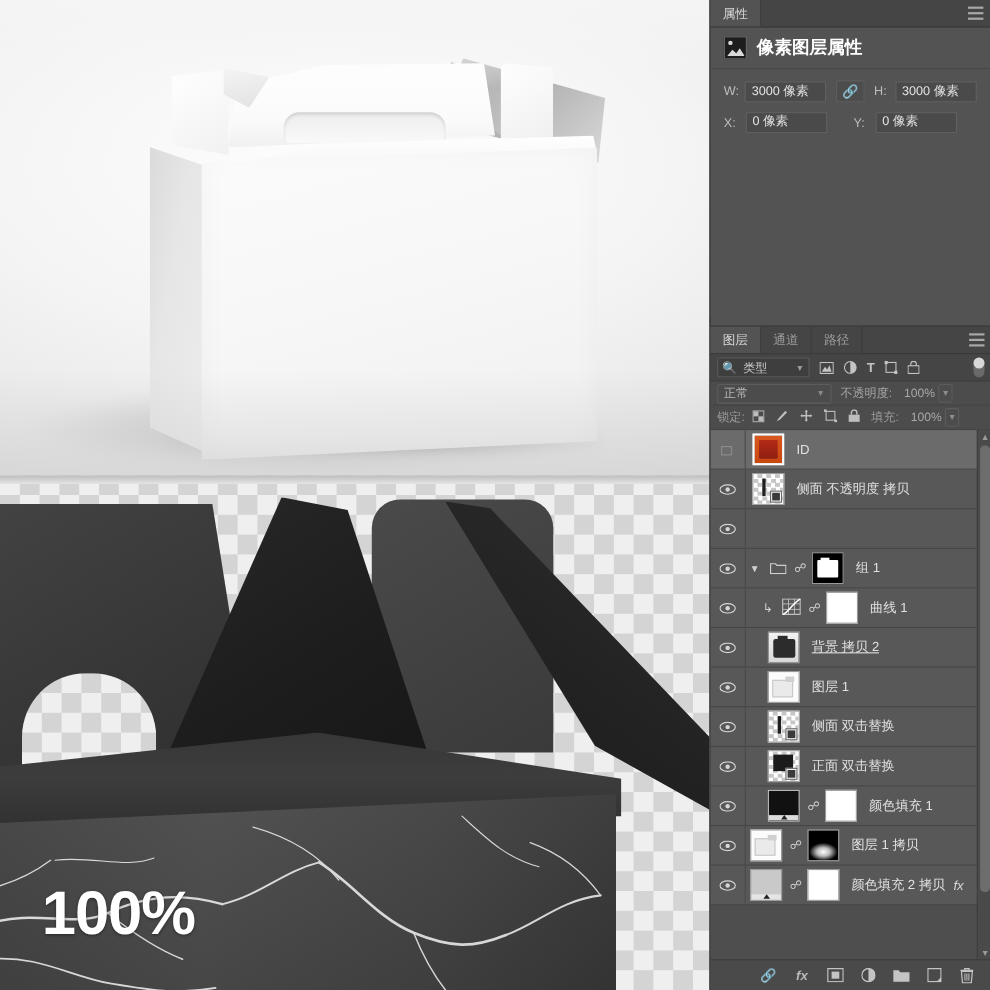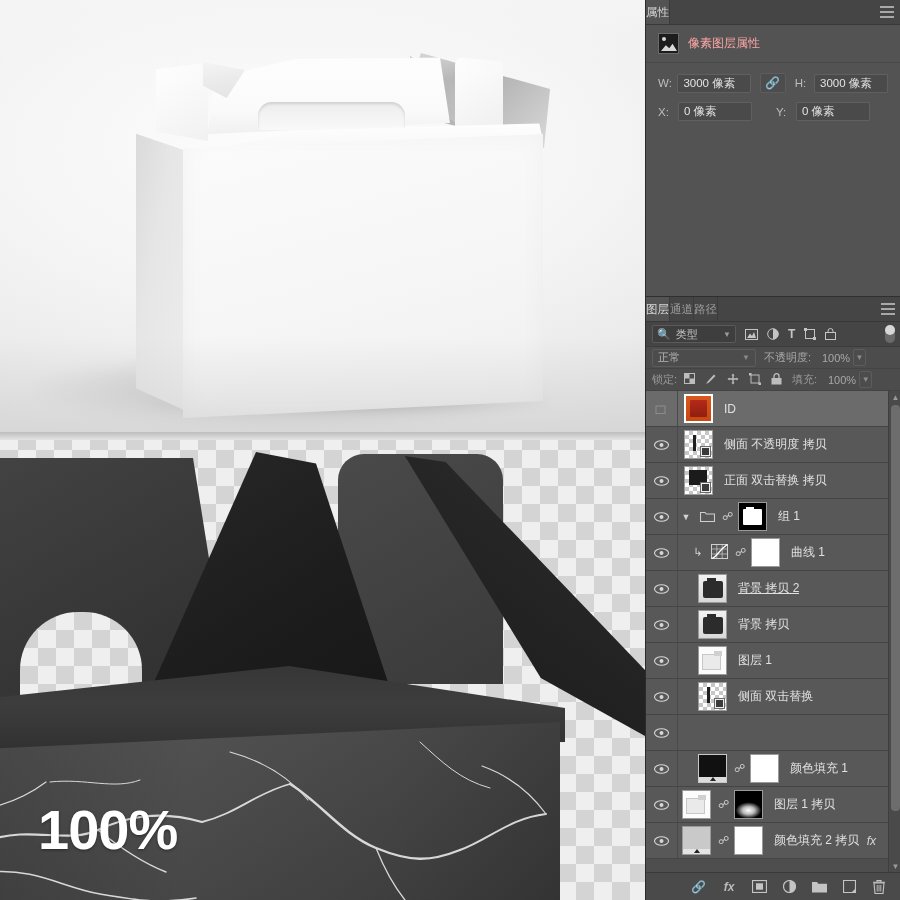--- a/index.html
+++ b/index.html
@@ -180,21 +180,21 @@
     border-left:1px solid #2b2b2b;
     color:#d0d0d0;
     font-size:11.5px;
   }
   .panel-tabbar {
     position:relative; height:25px; background:#454545;
     border-bottom:1px solid #383838;
     display:flex; align-items:stretch;
   }
   .panel-tab {
-    padding:0 0; display:flex; align-items:center;
+    padding:0 11px; display:flex; align-items:center;
     font-size:11.5px; color:#9e9e9e; background:#454545;
     border-right:1px solid #3b3b3b;
   }
   .panel-tab.active { background:#535353; color:#d7d7d7; }
   .panel-menu-btn {
     position:absolute; right:6px; top:6px; width:14px; height:12px;
     display:flex; flex-direction:column; justify-content:space-between;
     cursor:pointer;
   }
   .panel-menu-btn i { display:block; height:2px; background:#a8a8a8; }
@@ -211,21 +211,21 @@
   }
   .prop-thumb .mtn {
     position:absolute; left:2px; bottom:2px; width:16px; height:9px;
     background:#d8d8d8;
     clip-path: polygon(0% 100%, 30% 35%, 52% 70%, 72% 20%, 100% 100%);
   }
   .prop-thumb .sun {
     position:absolute; left:3px; top:3px; width:4px; height:4px;
     border-radius:50%; background:#d8d8d8;
   }
-  .prop-title { font-size:12px; color:#fca5a5; }
+  .prop-title { font-size:16px; color:#ffffff;font-weight:bold; }
 
   .prop-fields { padding:10px 12px 6px 12px; }
   .prop-row { display:flex; align-items:center; margin-bottom:9px; }
   .fld-label { width:20px; font-size:11.5px; color:#bdbdbd; }
   .fld-box {
     background:#4a4a4a; border:1px solid #606060; border-radius:1px;
     height:19px; line-height:17px; padding:0 5px; font-size:11.5px;
     color:#e2e2e2; min-width:74px;
   }
   .link-btn {
@@ -595,29 +595,20 @@
 
         <div class="layer-row">
           <div class="eye-cell">
             <span class="eye">
               <svg width="15" height="10" viewBox="0 0 15 10">
                   <ellipse cx="7.5" cy="5" rx="7" ry="4.3" fill="none" stroke="#d6d6d6" stroke-width="1.1"></ellipse>
                   <circle cx="7.5" cy="5" r="2" fill="#d6d6d6"></circle>
                 </svg>
             </span>
           </div>
-          <div class="row-body">
-            <div class="thumb">
-              <div class="checker"></div>
-              <div style="position:absolute;left:4px;top:3px;width:18px;height:15px;background:#1b1b1b;"></div>
-              <div style="position:absolute;right:1px;bottom:1px;width:11px;height:11px;background:#f0f0f0;border:1px solid #6a6a6a;"></div>
-              <div style="position:absolute;right:3px;bottom:3px;width:7px;height:7px;background:#3a3a3a;"></div>
-            </div>
-            <span class="layer-name">正面 双击替换 拷贝</span>
-          </div>
         </div>
 
         <div class="layer-row">
           <div class="eye-cell">
             <span class="eye">
               <svg width="15" height="10" viewBox="0 0 15 10">
                   <ellipse cx="7.5" cy="5" rx="7" ry="4.3" fill="none" stroke="#d6d6d6" stroke-width="1.1"></ellipse>
                   <circle cx="7.5" cy="5" r="2" fill="#d6d6d6"></circle>
                 </svg>
             </span>
@@ -673,37 +664,20 @@
           </div>
           <div class="row-body" style="padding-left:20px;">
             <div class="thumb" style="background:linear-gradient(180deg,#f2f2f2,#d8d8d8);">
               <div style="position:absolute;left:4px;top:6px;width:20px;height:17px;background:#2c2c2c;border-radius:2px;"></div>
               <div style="position:absolute;left:8px;top:3px;width:9px;height:5px;background:#2c2c2c;"></div>
             </div>
             <span class="layer-name under">背景 拷贝 2</span>
           </div>
         </div>
 
-        <div class="layer-row">
-          <div class="eye-cell">
-            <span class="eye">
-              <svg width="15" height="10" viewBox="0 0 15 10">
-                  <ellipse cx="7.5" cy="5" rx="7" ry="4.3" fill="none" stroke="#d6d6d6" stroke-width="1.1"></ellipse>
-                  <circle cx="7.5" cy="5" r="2" fill="#d6d6d6"></circle>
-                </svg>
-            </span>
-          </div>
-          <div class="row-body" style="padding-left:20px;">
-            <div class="thumb" style="background:linear-gradient(180deg,#f2f2f2,#d8d8d8);">
-              <div style="position:absolute;left:4px;top:6px;width:20px;height:17px;background:#2c2c2c;border-radius:2px;"></div>
-              <div style="position:absolute;left:8px;top:3px;width:9px;height:5px;background:#2c2c2c;"></div>
-            </div>
-            <span class="layer-name">背景 拷贝</span>
-          </div>
-        </div>
 
         <div class="layer-row">
           <div class="eye-cell">
             <span class="eye">
               <svg width="15" height="10" viewBox="0 0 15 10">
                   <ellipse cx="7.5" cy="5" rx="7" ry="4.3" fill="none" stroke="#d6d6d6" stroke-width="1.1"></ellipse>
                   <circle cx="7.5" cy="5" r="2" fill="#d6d6d6"></circle>
                 </svg>
             </span>
           </div>
@@ -737,20 +711,29 @@
         </div>
 
         <div class="layer-row">
           <div class="eye-cell">
             <span class="eye">
               <svg width="15" height="10" viewBox="0 0 15 10">
                   <ellipse cx="7.5" cy="5" rx="7" ry="4.3" fill="none" stroke="#d6d6d6" stroke-width="1.1"></ellipse>
                   <circle cx="7.5" cy="5" r="2" fill="#d6d6d6"></circle>
                 </svg>
             </span>
+          </div>
+          <div class="row-body" style="padding-left:20px;">
+            <div class="thumb">
+              <div class="checker"></div>
+              <div style="position:absolute;left:4px;top:3px;width:18px;height:15px;background:#1b1b1b;"></div>
+              <div style="position:absolute;right:1px;bottom:1px;width:11px;height:11px;background:#f0f0f0;border:1px solid #6a6a6a;"></div>
+              <div style="position:absolute;right:3px;bottom:3px;width:7px;height:7px;background:#3a3a3a;"></div>
+            </div>
+            <span class="layer-name">正面 双击替换</span>
           </div>
         </div>
 
         <div class="layer-row">
           <div class="eye-cell">
             <span class="eye">
               <svg width="15" height="10" viewBox="0 0 15 10">
                   <ellipse cx="7.5" cy="5" rx="7" ry="4.3" fill="none" stroke="#d6d6d6" stroke-width="1.1"></ellipse>
                   <circle cx="7.5" cy="5" r="2" fill="#d6d6d6"></circle>
                 </svg>

